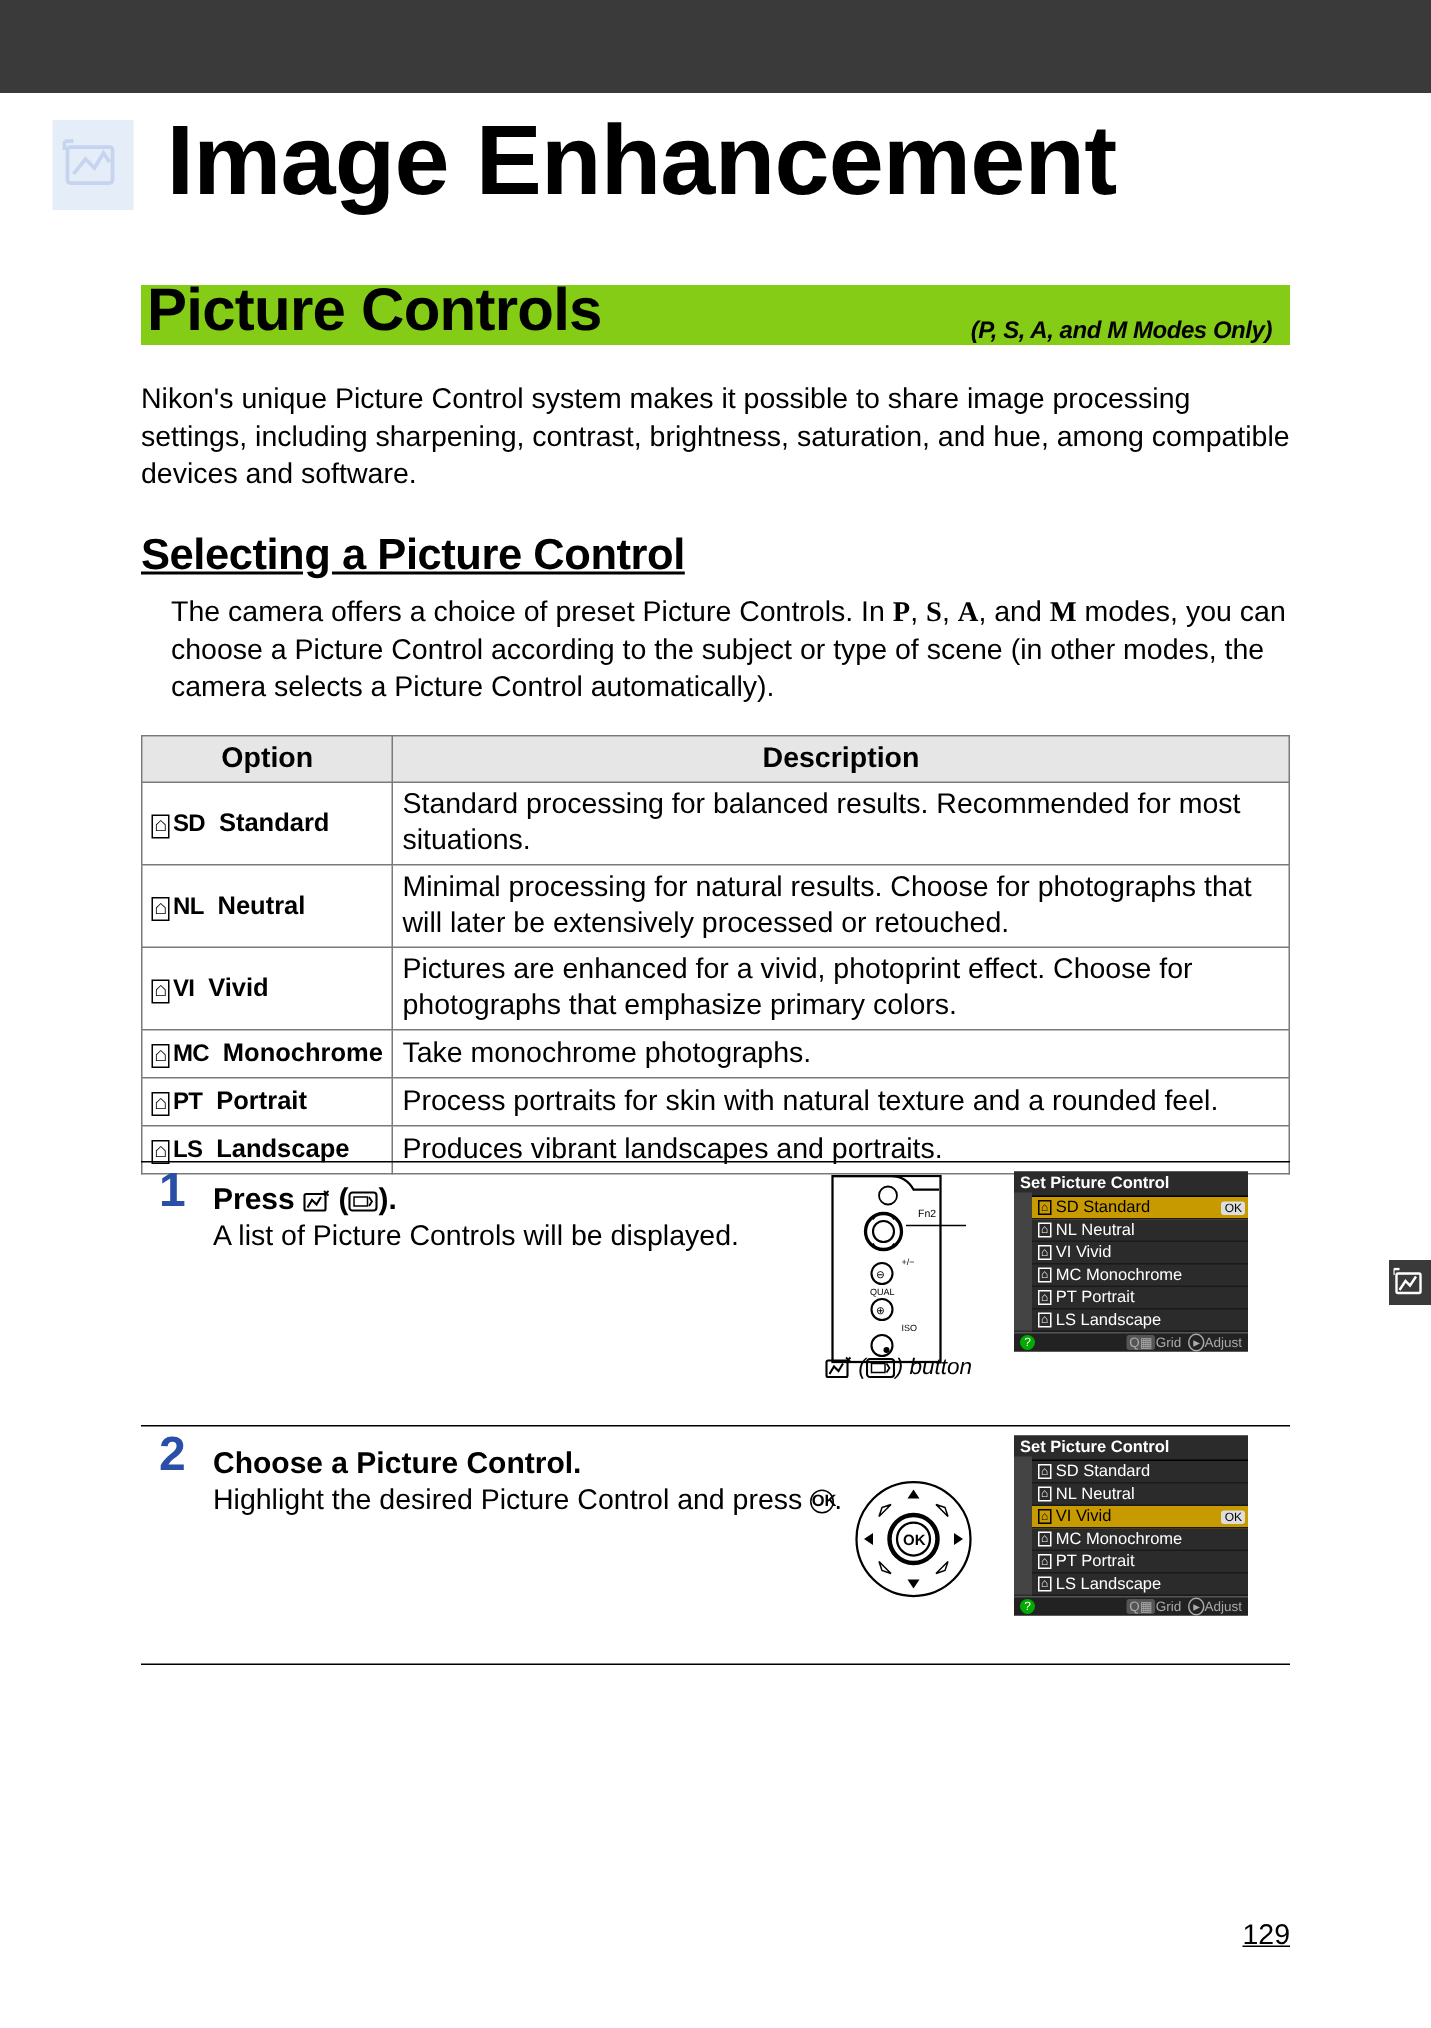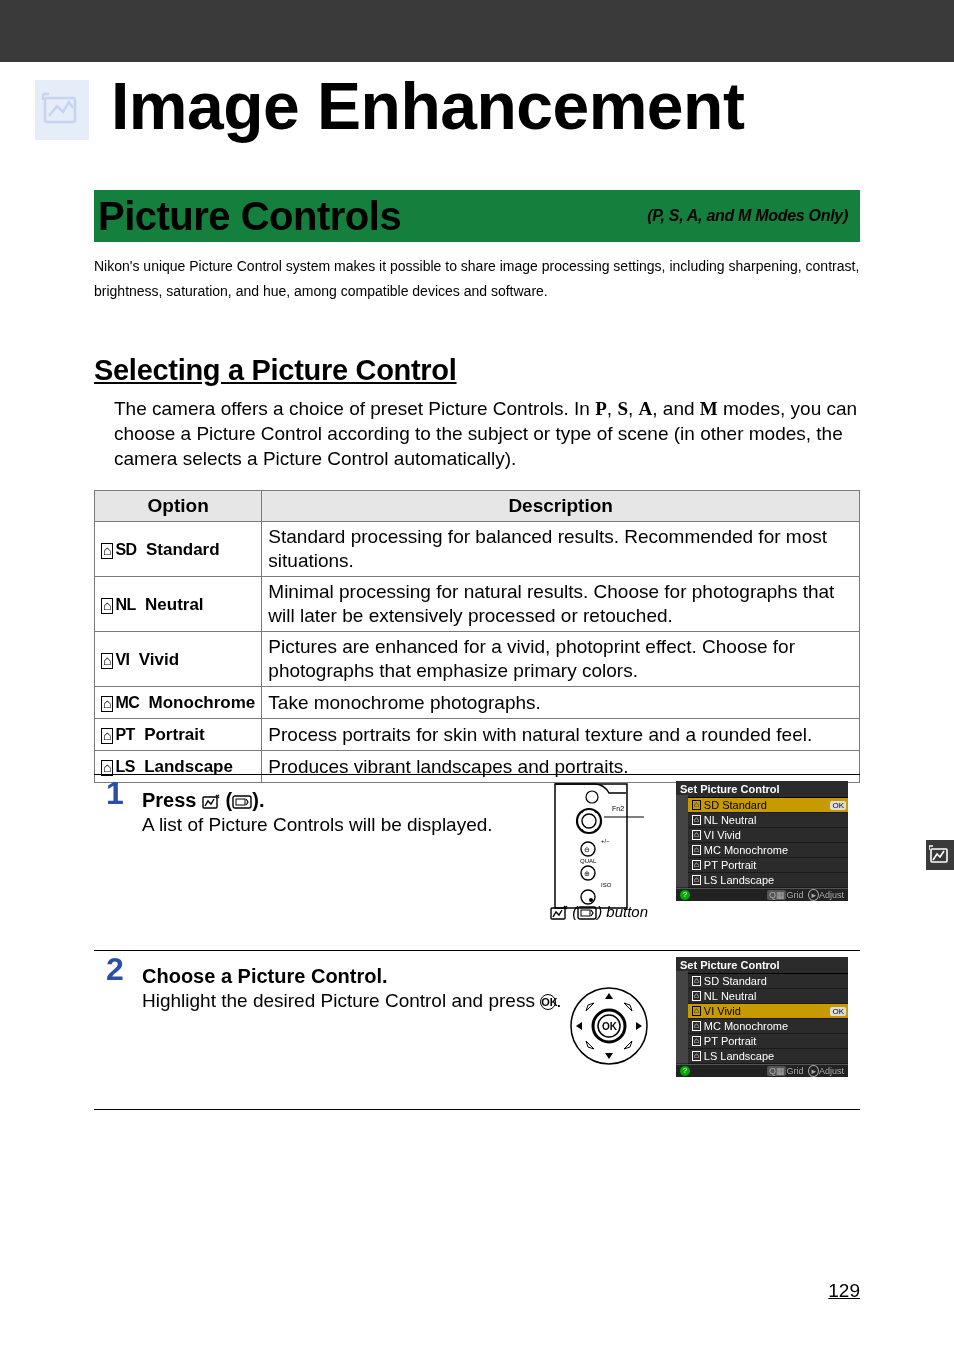--- a/index.html
+++ b/index.html
@@ -2,45 +2,45 @@
 <html><head>
 <meta charset="utf-8">
 <style>
   * { box-sizing: border-box; margin: 0; padding: 0; }
   html, body { width: 954px; background: #fff; font-family: "Myriad Pro", "Segoe UI", Arial, sans-serif; color: #000; }
   .page { width: 954px; height: 1352px; position: relative; background: #fff; }
   .topbar { width: 100%; height: 62px; background: #3a3a3a; }
   .corner-tab { position: absolute; left: 35px; top: 80px; width: 54px; height: 60px; background: #e5edf9; }
   .corner-tab svg { position: absolute; left: 6px; top: 8px; }
   .title { position: absolute; left: 111px; top: 68px; font-size: 66px; font-weight: 700; font-family: "Myriad Pro", "Segoe UI Semibold", Arial, sans-serif; letter-spacing: -0.5px; }
-  .section-band { position: absolute; left: 94px; right: 94px; top: 190px; height: 52px; background: #15803d; display: flex; align-items: center; justify-content: space-between; padding: 0 12px 0 4px; }
+  .section-band { position: absolute; left: 94px; right: 94px; top: 190px; height: 40px; background: #84cc16; display: flex; align-items: flex-end; justify-content: space-between; padding: 0 12px 0 4px; }
   .section-band .sectitle { font-size: 40px; font-weight: 700; letter-spacing: -0.5px; }
   .section-band .note { font-size: 16px; font-weight: 700; font-style: italic; letter-spacing: -0.3px; }
-  .intro { position: absolute; left: 94px; right: 94px; top: 254px; font-size: 14px; line-height: 25px; }
+  .intro { position: absolute; left: 94px; right: 94px; top: 254px; font-size: 19px; line-height: 25px; }
   .subhead { position: absolute; left: 94px; top: 354px; font-size: 29px; font-weight: 700; text-decoration: underline; letter-spacing: -0.3px; }
   .sub-intro { position: absolute; left: 94px; right: 94px; top: 396px; font-size: 19px; line-height: 25px; margin-left: 20px; }
   .modechar { font-family: Georgia, serif; font-weight: 700; }
   .tbl { position: absolute; left: 94px; right: 94px; top: 490px; border-collapse: collapse; width: 766px; font-size: 19px; }
   .tbl th { background: #e6e6e6; font-weight: 700; padding: 4px 6px; border: 1px solid #7a7a7a; }
   .tbl td { border: 1px solid #7a7a7a; padding: 3px 6px; vertical-align: middle; line-height: 24px; }
   .tbl td.optcell { white-space: nowrap; width: 140px; }
   .opticon { font-family: "Courier New", monospace; font-size: 14px; border: 1px solid #000; padding: 0 1px; margin-right: 2px; display: inline-block; line-height: 14px; }
   .optcode { font-family: "Arial Narrow", Arial, sans-serif; font-weight: 700; font-size: 16px; letter-spacing: -0.5px; }
   .optname { font-weight: 700; font-size: 17px; margin-left: 4px; }
 
   .step { position: absolute; left: 94px; right: 94px; border-top: 1px solid #000; padding-top: 10px; }
   .step1 { top: 774px; }
   .step2 { top: 950px; height: 160px; border-bottom: 1px solid #000; }
   .step .num { position: absolute; left: 12px; top: 0px; font-size: 32px; font-weight: 700; color: #2a4fa6; font-family: "Myriad Pro", "Segoe UI", Arial, sans-serif; }
   .step .head { margin-left: 48px; font-size: 20px; font-weight: 700; padding-top: 4px; }
   .step .body { margin-left: 48px; font-size: 19px; line-height: 25px; max-width: 430px; }
   .step .ok-sym { display: inline-block; border: 1px solid #000; border-radius: 50%; font-size: 11px; width: 16px; height: 16px; text-align: center; line-height: 15px; font-weight: 700; vertical-align: middle; }
 
   .camera-svg { position: absolute; }
-  .menu-panel { position: absolute; width: 172px; background: #2b2b2b; color: #fff; font-family: Arial, sans-serif; font-size: 11px; }
+  .menu-panel { position: absolute; width: 156px; background: #2b2b2b; color: #fff; font-family: Arial, sans-serif; font-size: 11px; }
   .menu-panel .mtitle { background: #2b2b2b; padding: 2px 4px; font-weight: 700; border-bottom: 1px solid #000; }
   .menu-panel .sidebar-icons { position: absolute; left: 0; top: 14px; bottom: 14px; width: 12px; background: #444; }
   .menu-panel .items { margin-left: 12px; }
   .menu-panel .item { padding: 1px 4px; display: flex; align-items: center; gap: 3px; border-bottom: 1px solid #1a1a1a; }
   .menu-panel .item .pc-icon { font-size: 8px; border: 1px solid #fff; padding: 0 1px; line-height: 8px; }
   .menu-panel .item.sel { background: #c79a00; color: #000; }
   .menu-panel .item.sel .pc-icon { border-color: #000; }
   .menu-panel .footer { background: #222; color: #aaa; text-align: right; padding: 1px 4px; font-size: 9px; border-top: 1px solid #555; }
   .menu-panel .footer .help { float: left; background: #0a0; color: #fff; border-radius: 50%; width: 10px; height: 10px; font-size: 8px; text-align: center; line-height: 10px; }
   .menu-panel .ok-tag { position: absolute; right: 2px; font-size: 8px; background: #ddd; color:#000; padding: 0 2px; border-radius: 2px; }

